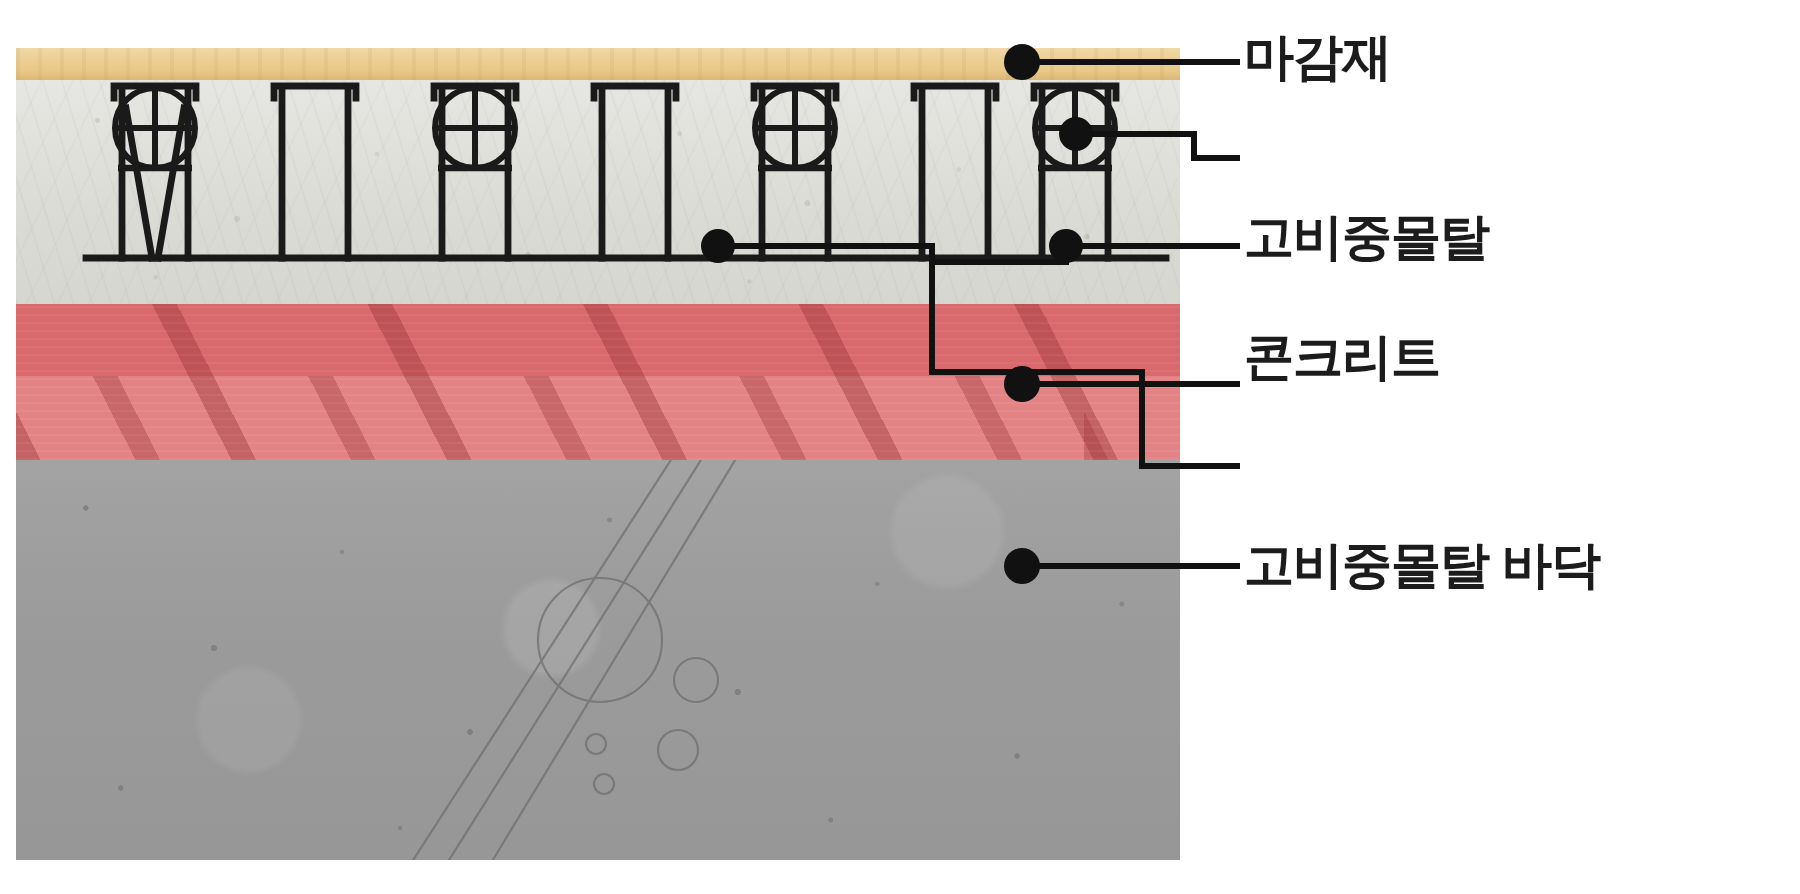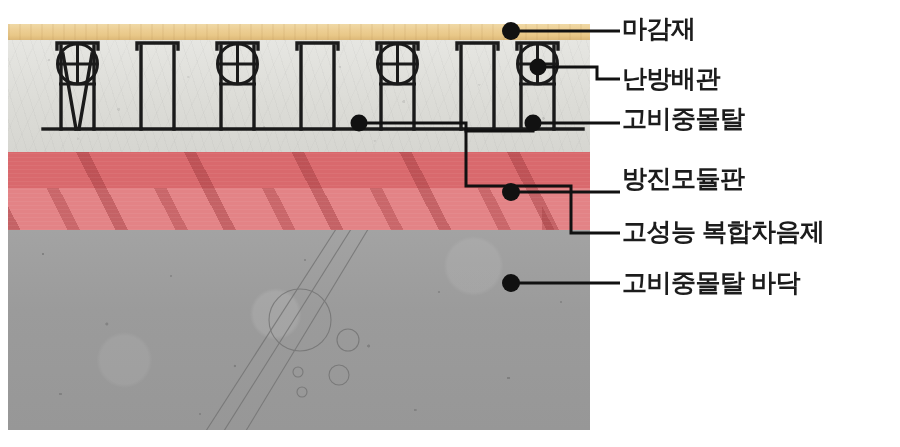--- a/index.html
+++ b/index.html
@@ -197,19 +197,17 @@
       <circle cx="511" cy="31" r="9"></circle>
       <circle cx="538" cy="67" r="8.5"></circle>
       <circle cx="359" cy="123" r="8.5"></circle>
       <circle cx="533" cy="123" r="8.5"></circle>
       <circle cx="511" cy="192" r="9"></circle>
       <circle cx="511" cy="283" r="9"></circle>
     </g>
   </svg>
 
   <div class="label" style="top:12px">마감재</div>
-  <div class="label" style="top:62px">난방배관</div>
   <div class="label" style="top:102px">고비중몰탈</div>
-  <div class="label" style="top:162px">방진모듈판</div>
-  <div class="label" style="top:215px">고성능 복합차음제</div>
+  <div class="label" style="top:162px">콘크리트</div>
   <div class="label" style="top:266px">고비중몰탈 바닥</div>
 
 </div>
 
 </body></html>

